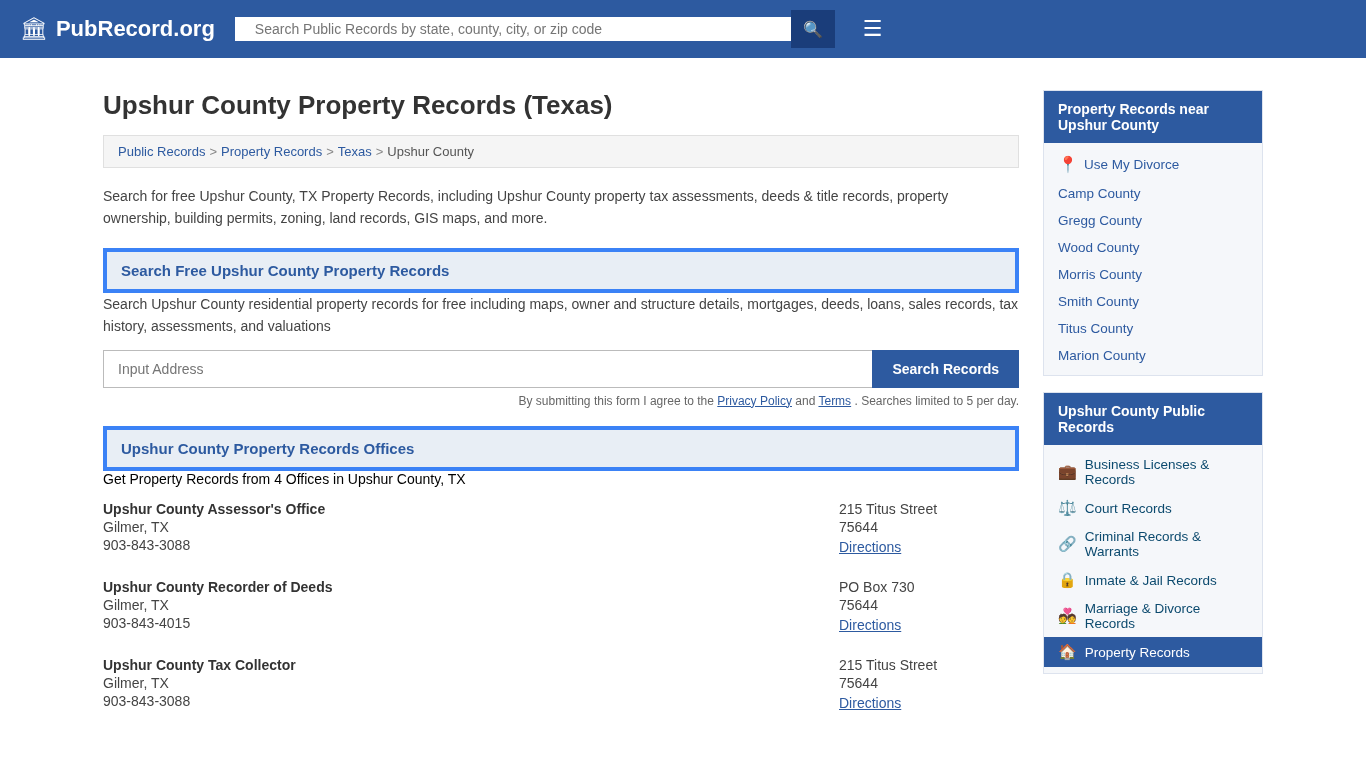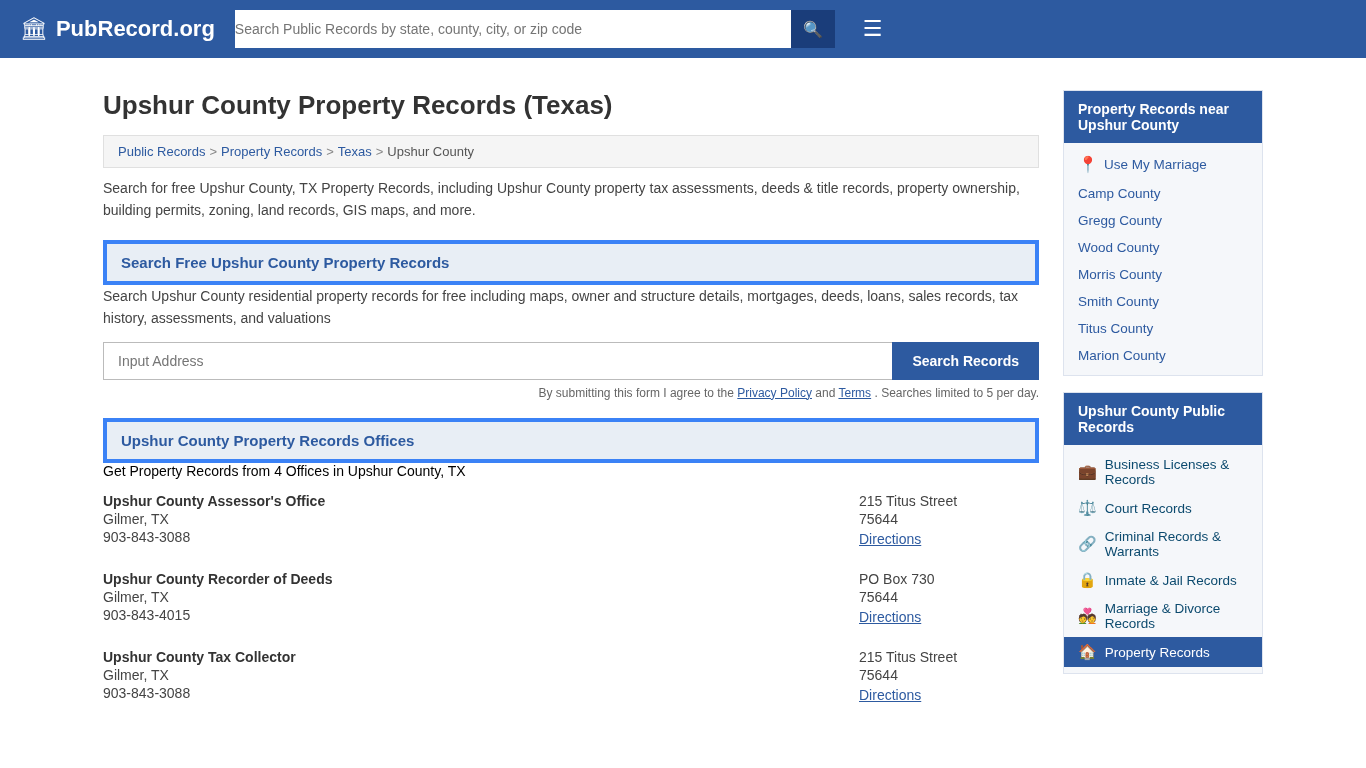--- a/index.html
+++ b/index.html
@@ -30,25 +30,25 @@
       color: #fff;
     }
     .search-bar {
       flex: 1;
       display: flex;
       align-items: center;
       max-width: 600px;
     }
     .search-bar input {
       flex: 1;
-      padding: 8px 0;
+      padding: 8px 20px;
       font-size: 14px;
       border: none;
       outline: none;
-      height: 38px;
+      height: 24px;
     }
     .search-bar button {
       background: #1a3d7a;
       border: none;
       color: #fff;
       padding: 0 12px;
       height: 38px;
       cursor: pointer;
       font-size: 16px;
     }
@@ -61,38 +61,38 @@
 
     
     .main-container {
       max-width: 1200px;
       margin: 0 auto;
       padding: 32px 20px;
       display: flex;
       gap: 24px;
     }
     .content { flex: 1; }
-    .sidebar { width: 200px; flex-shrink: 0; }
+    .sidebar { width: 220px; flex-shrink: 0; }
 
     
     .page-title {
       font-size: 26px;
       font-weight: bold;
       color: #333;
       margin-bottom: 14px;
     }
 
     
     .breadcrumb {
       background: #f5f5f5;
       border: 1px solid #e0e0e0;
       padding: 8px 14px;
       font-size: 13px;
       color: #555;
-      margin-bottom: 9px;
+      margin-bottom: 17px;
       display: flex;
       align-items: center;
       gap: 4px;
       flex-wrap: wrap;
     }
     .breadcrumb a { color: #2d5aa0; text-decoration: none; }
     .breadcrumb .sep { color: #888; }
 
     
     .description {
@@ -338,21 +338,21 @@
     </div>
   </div>
 
   <aside class="sidebar">
 
     <div class="sidebar-section">
       <div class="sidebar-section-title">Property Records near Upshur County</div>
       <ul class="sidebar-list">
         <li class="use-location">
           <span class="location-icon">📍</span>
-          <span>Use My Marriage</span>
+          <span>Use My Divorce</span>
         </li>
         <li><a href="#">Camp County</a></li>
         <li><a href="#">Gregg County</a></li>
         <li><a href="#">Wood County</a></li>
         <li><a href="#">Morris County</a></li>
         <li><a href="#">Smith County</a></li>
         <li><a href="#">Titus County</a></li>
         <li><a href="#">Marion County</a></li>
       </ul>
     </div>

